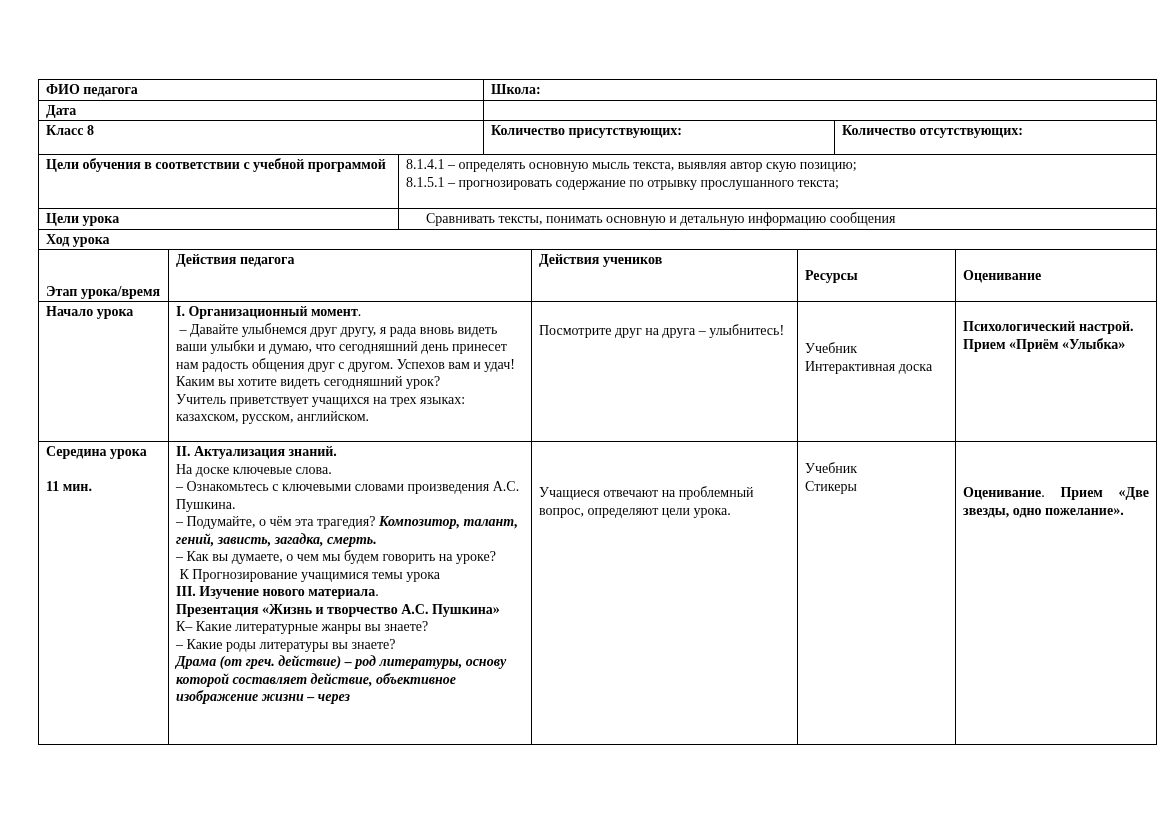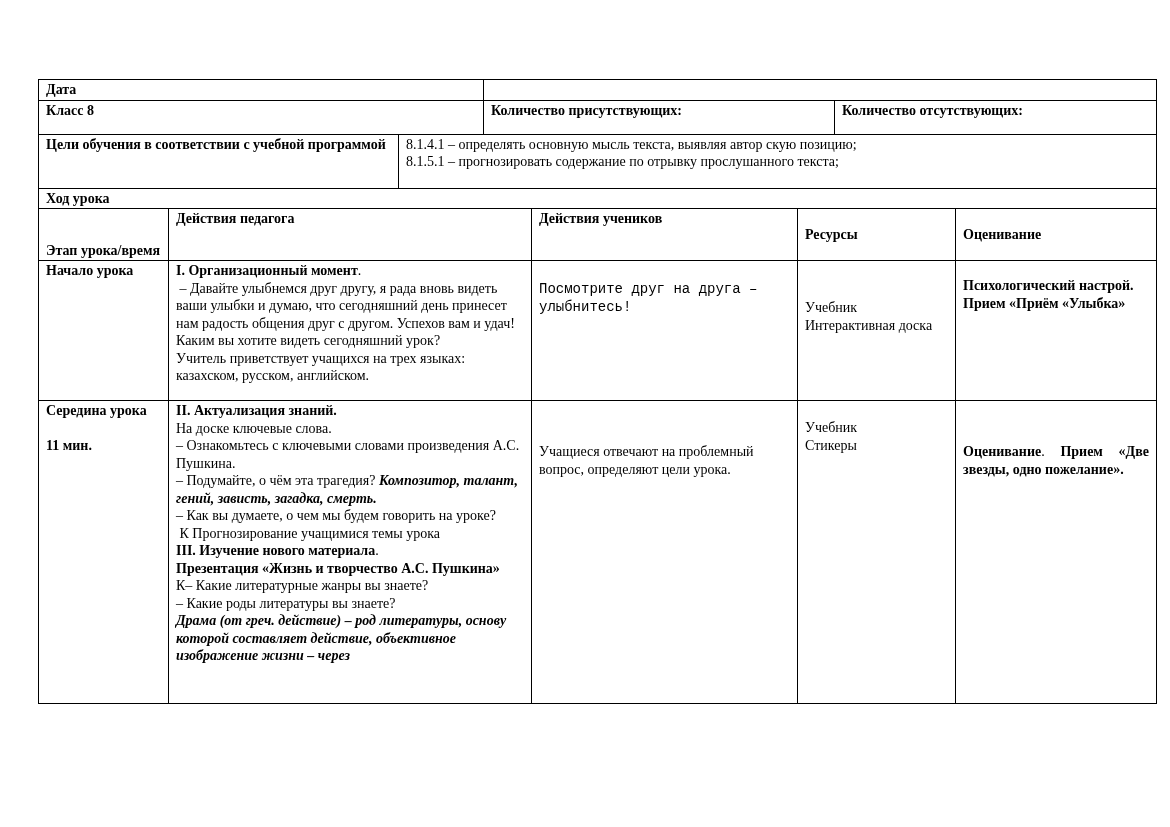--- a/index.html
+++ b/index.html
@@ -17,55 +17,63 @@
   .para{white-space:pre-wrap;min-height:17.5px;}
   .tblB{margin-top:-1px;}
   
   .rA1{height:18px;}.rA2{height:19px;}.rA3{height:34px;margin-left:32px;}.rA4{height:34px;}
   .rA5{height:54px;margin-left:21px;}.rA6{height:20px;}.rA7{height:20px;}
   
   .rH{height:52px;}.rB1{height:140px;}.rB2{height:303px;margin-top:25px;}
   .hdr-stage{vertical-align:bottom;}
   .hdr-mid{vertical-align:middle;}
   .goals-value{padding-left:27px;}
-  .stu1{padding-top:20px;font-family:Liberation Mono, monospace;}
+  .stu1{padding-top:20px;}
   .res1{padding-top:38px;}
   .ass1{padding-top:16px;}
   .stu2{padding-top:42px;}
   .res2{padding-top:18px;}
   .ass2{padding-top:42px;text-align:justify;}
 </style>
 </head>
 <body>
 
 <div class="sheet">
 
   <table>
     <colgroup>
         <col style="width:360px">
         <col style="width:85px">
         <col style="width:351px">
         <col style="width:322px">
       </colgroup>
     <tbody>
+        <tr class="rA1">
+      <td colspan="2" class="b">ФИО педагога</td>
+      <td colspan="2" class="b">Школа:</td>
+    </tr>
     <tr class="rA2">
       <td colspan="2" class="b">Дата</td>
       <td colspan="2"></td>
     </tr>
     <tr class="rA3">
       <td colspan="2" class="b">Класс 8</td>
       <td class="b">Количество присутствующих:</td>
       <td class="b">Количество отсутствующих:</td>
     </tr>
     <tr class="rA5">
       <td class="b">Цели обучения в соответствии с учебной программой</td>
       <td colspan="3">
         <div class="para">8.1.4.1 – определять основную мысль текста, выявляя автор скую позицию;</div>
         <div class="para">8.1.5.1 – прогнозировать содержание по отрывку прослушанного текста;</div>
       </td>
+    </tr>
+    <tr class="rA6">
+      <td class="b">Цели урока</td>
+      <td colspan="3" class="goals-value">Сравнивать тексты, понимать основную и детальную информацию сообщения</td>
     </tr>
     <tr class="rA7">
       <td colspan="4" class="b">Ход урока</td>
     </tr>
   </tbody>
     </table>
 
   <table class="tblB">
     <colgroup>
         <col style="width:130px">

